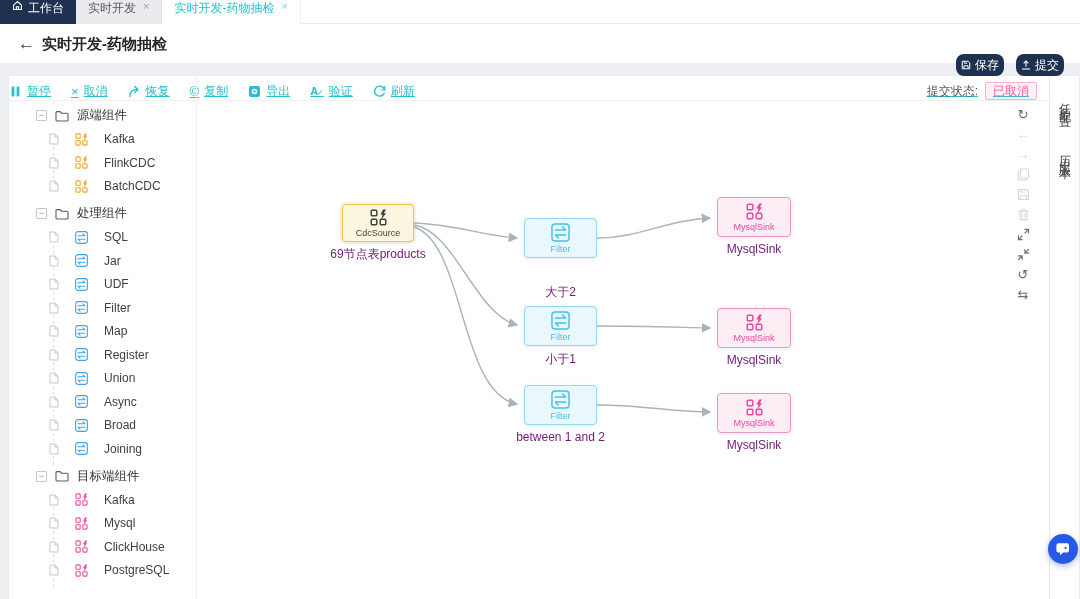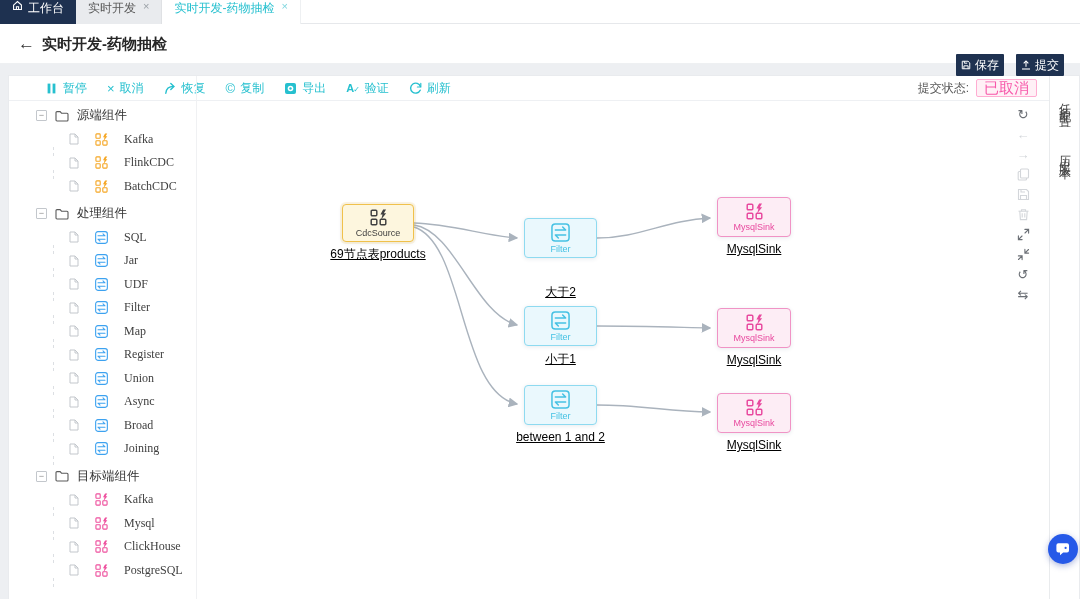--- a/index.html
+++ b/index.html
@@ -19,51 +19,51 @@
   .tab-active .x { color:#7fd6de; }
 
   
   .header { position:absolute; left:0; top:24px; width:1080px; height:40px; background:#fff;
     border-bottom:1px solid #eef0f2; z-index:4; }
   .back { position:absolute; left:18px; top:0; height:40px; display:flex; align-items:center;
     font-size:17px; color:#333; cursor:pointer; }
   .ptitle { position:absolute; left:42px; top:0; height:40px; display:flex; align-items:center;
     font-size:15px; font-weight:bold; color:#262626; }
   .hbtn { position:absolute; top:30px; width:48px; height:22px; background:#1e3150; color:#fff;
-    font-size:12px; border:none; border-radius:1px; display:flex; align-items:center;
+    font-size:12px; border:none; border-radius:8px; display:flex; align-items:center;
     justify-content:center; gap:4px; cursor:pointer; }
   .hbtn svg { width:10px; height:10px; }
 
   
   .card { position:absolute; left:8px; top:75px; width:1072px; height:524px; background:#fff;
     border:1px solid #e9ebee; border-bottom:none; }
 
   
   .toolbar { position:absolute; left:0; top:0; width:1042px; height:25px;
-    border-bottom:1px solid #eef0f3; display:flex; align-items:center; gap:20px;
-    padding-left:36px; font-size:12px; color:#26c0cf; }
+    border-bottom:1px solid #eef0f3; display:flex; align-items:flex-end; gap:20px;
+    font-size:12px; color:#26c0cf;text-decoration:underline; }
   .titem { display:flex; align-items:center; gap:5px; cursor:pointer; white-space:nowrap; }
   .titem svg { width:13px; height:13px; }
   .titem .glyph { font-size:13px; line-height:1; }
   .tstatus { margin-left:auto; padding-right:14px; display:flex; align-items:center; gap:7px;
     color:#595959; }
   .badge { color:#f759ab; background:#fff0f6; border:1px solid #ffadd2; border-radius:2px;
-    font-size:15px; padding:0 7px; line-height:16px; }
+    font-size:12px; padding:0 7px; line-height:16px; }
 
   
   .vdiv { position:absolute; left:187px; top:0; bottom:0; width:1px; background:#f0f1f3; }
 
   
   .tree { position:absolute; left:0; top:25px; width:187px; bottom:0; padding-top:3px;
     overflow:hidden; }
   .t-row { height:23.5px; display:flex; align-items:center; font-size:12px; color:#404040;
     cursor:pointer; position:relative; }
   .t-group { padding-left:27px; gap:8px; font-size:12.5px; color:#333; }
   .t-group.gm { margin-top:4px; }
-  .t-leaf { padding-left:60px; gap:16px;font-family:Liberation Serif, serif; }
+  .t-leaf { padding-left:40px; gap:16px; }
   .t-leaf:not(.last)::after { content:""; position:absolute; left:44px; top:19px; height:9px;
     border-left:1px dashed #dcdfe3; }
   .cbox { width:11px; height:11px; border:1px solid #c3c7cc; border-radius:1px; color:#8c8c8c;
     font-size:9px; line-height:9px; display:flex; align-items:center; justify-content:center;
     background:#fff; }
   .ic-doc svg { width:10px; height:12px; }
   .ic-folder svg { width:14px; height:12px; }
   .ic-comp svg { width:13px; height:13px; }
   .c-src { color:#f5a623; } .c-proc { color:#3da2f0; } .c-tgt { color:#ee4f9d; }
 
@@ -75,21 +75,21 @@
   .node { position:absolute; border-radius:4px; display:flex; flex-direction:column;
     align-items:center; justify-content:center; gap:3px; cursor:pointer;
     box-shadow:0 1px 4px rgba(31,56,88,.10); }
   .nlabel { font-size:9px; line-height:1; }
   .node-source { background:#fdf6de; border:1px solid #f0c14b; color:#404040;
     box-shadow:0 0 0 2px rgba(240,193,75,.16), 0 1px 4px rgba(31,56,88,.10); }
   .node-process { background:#eaf8fd; border:1px solid #8edaf0; color:#45c1e3; }
   .node-sink { background:#fdedf5; border:1px solid #f093c5; color:#e8489e; }
   .node svg.big { width:17px; height:17px; }
   .node svg.bigger { width:19px; height:19px; }
-  .ncap { position:absolute; font-size:12px; color:#000000; text-align:center;text-decoration:underline; }
+  .ncap { position:absolute; font-size:12px; color:#701a75; text-align:center; }
 
   
   .rcol { position:absolute; left:817px; top:5px; width:18px; display:flex;
     flex-direction:column; gap:4px; align-items:center; }
   .rc-btn { width:16px; height:16px; display:flex; align-items:center; justify-content:center;
     color:#6b6f75; font-size:13px; cursor:pointer; }
   .rc-btn svg { width:13px; height:13px; }
   .rc-btn.disabled { color:#d3d6da; }
 
   

